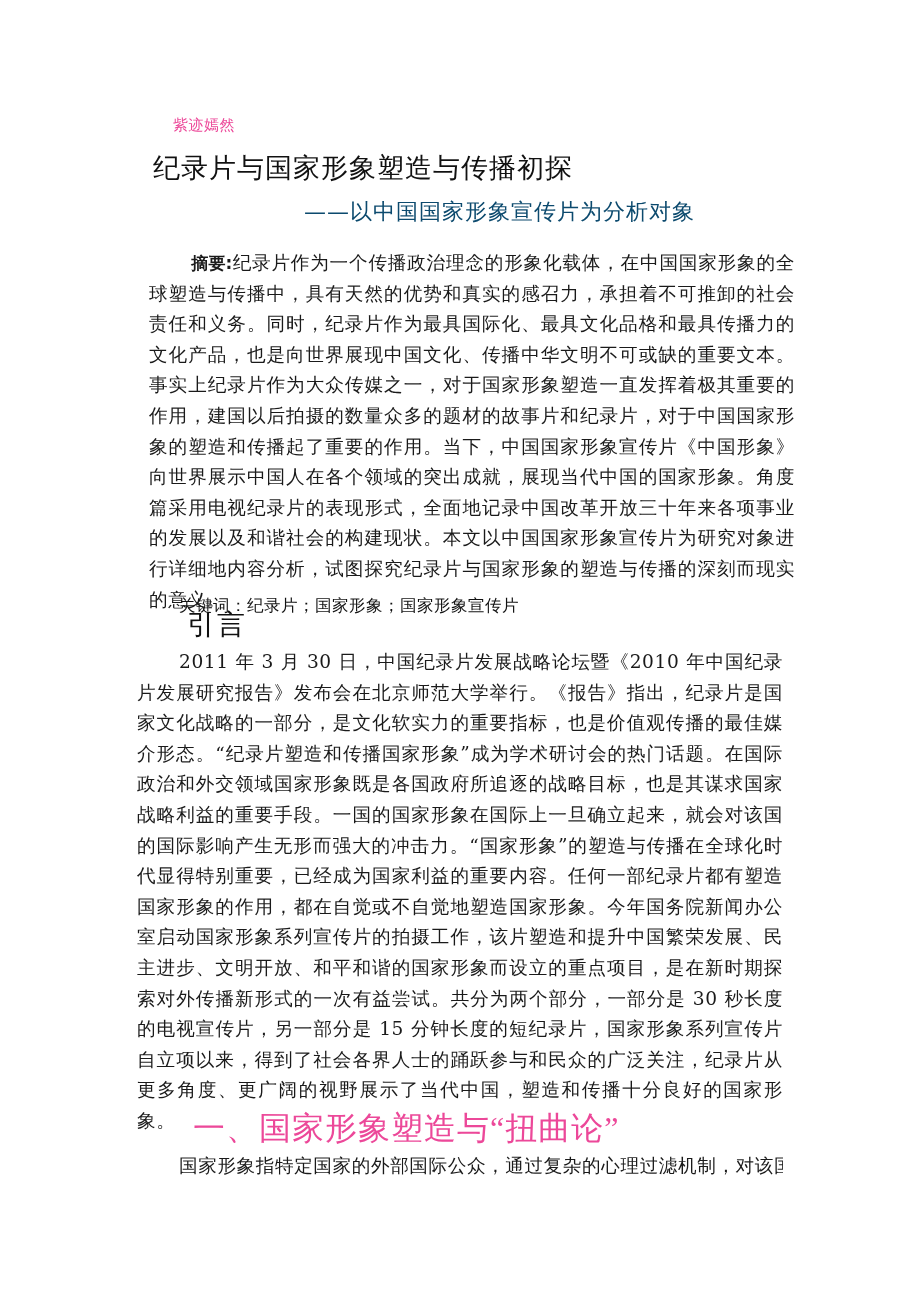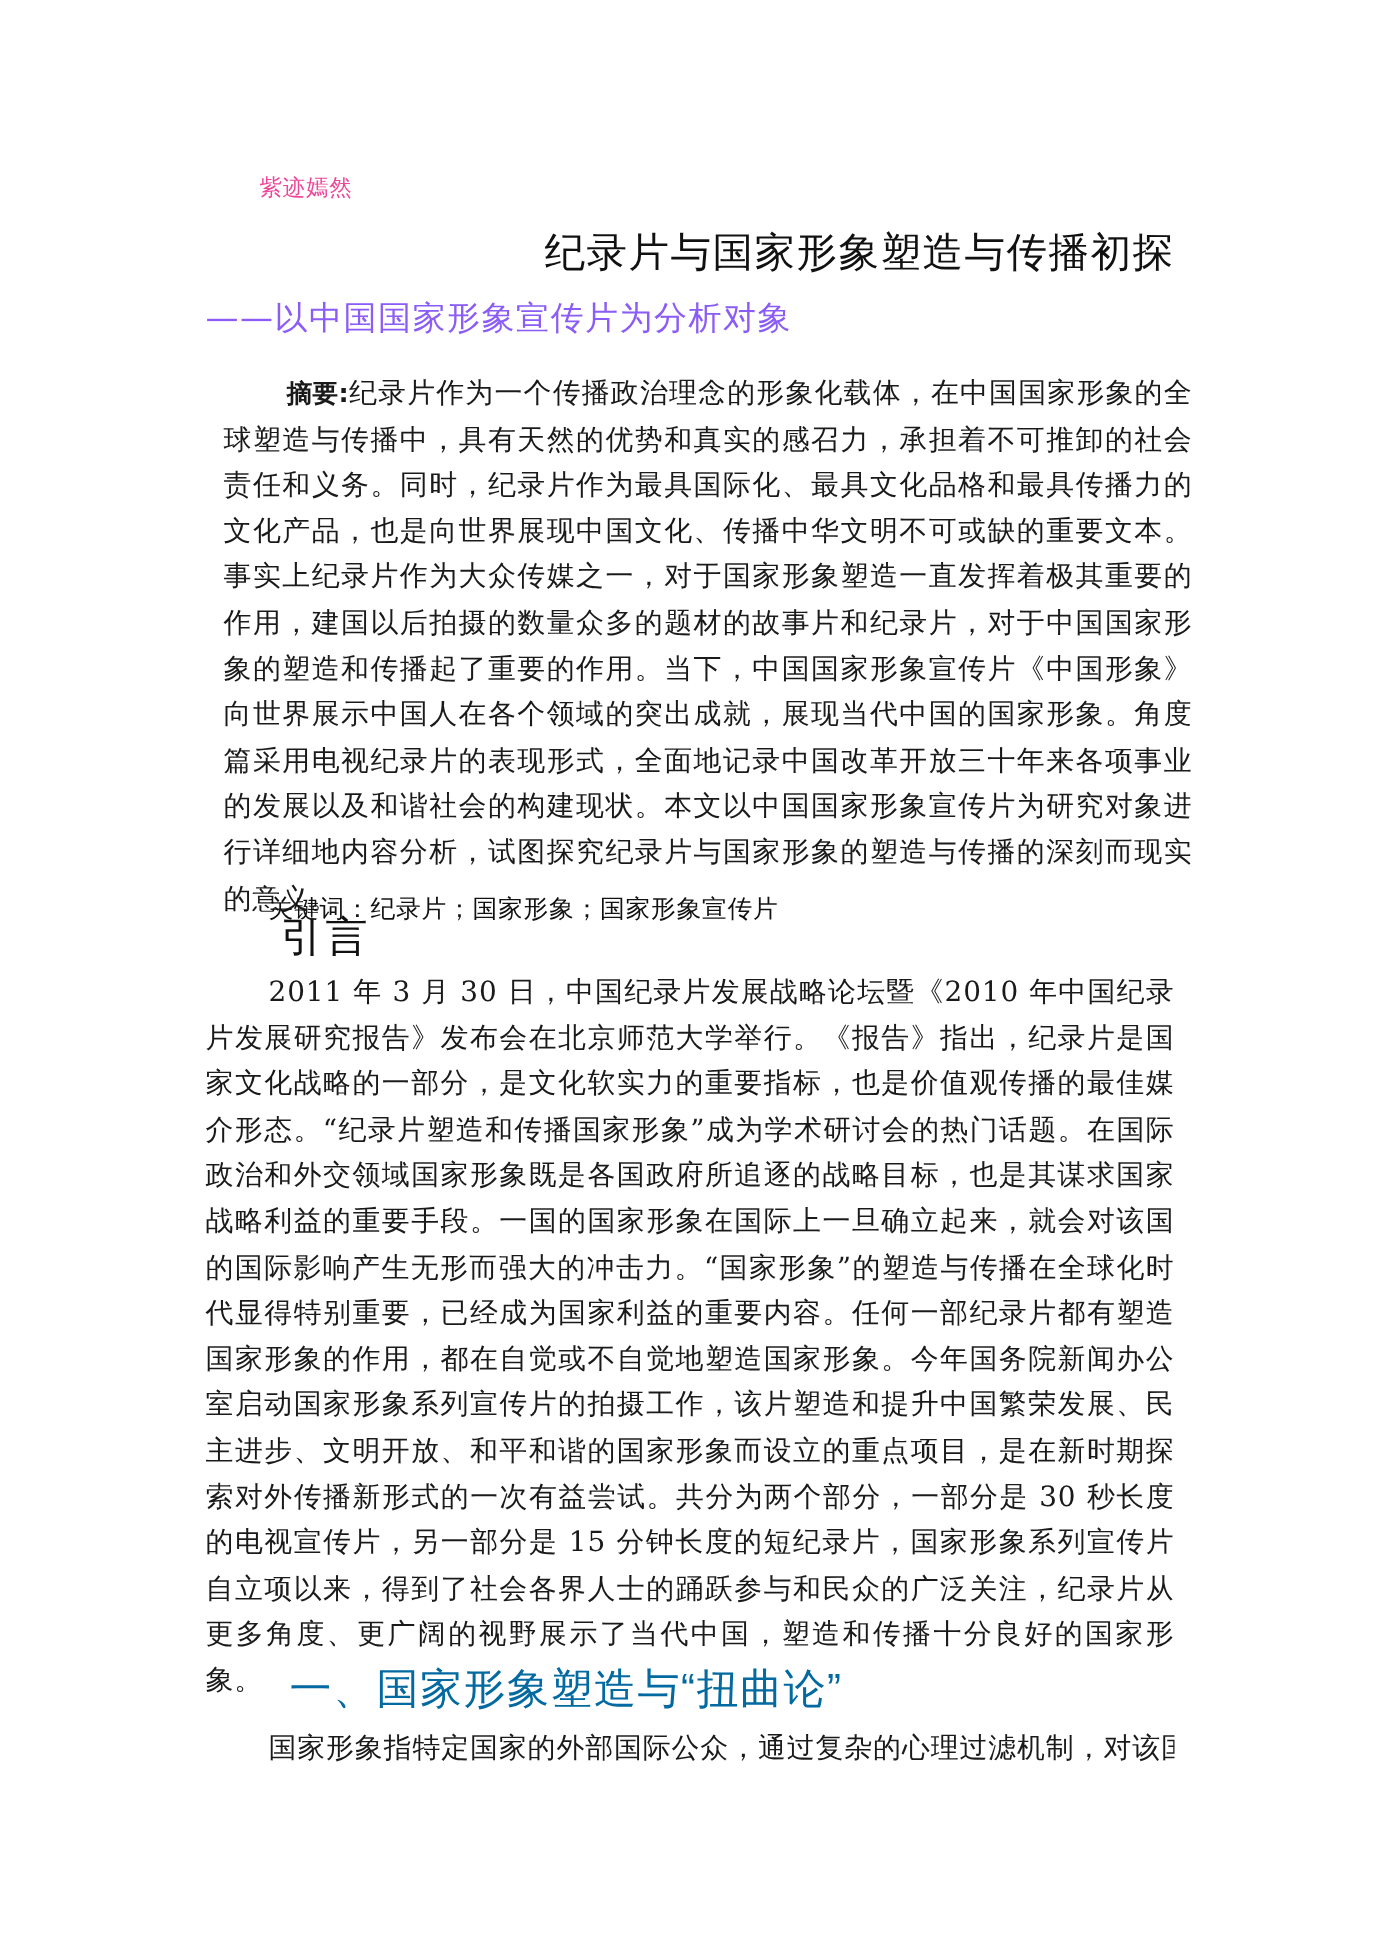--- a/index.html
+++ b/index.html
@@ -25,42 +25,42 @@
       position: absolute;
       left: 36px;
       top: 116px;
       font-size: 15px;
       color: #ec4899;
       letter-spacing: 0.5px;
       white-space: nowrap;
     }
     .title {
       position: absolute;
-      left: 0;
+      left: 16px;
       width: 646px;
       top: 150px;
-      text-align: right;
+      text-align: left;
       font-family: "DejaVu Sans", "Liberation Sans", sans-serif;
       font-size: 27px;
       letter-spacing: 1px;
       color: #111;
       white-space: nowrap;
     }
     .subtitle {
       position: absolute;
       left: 0;
       width: 646px;
       top: 197px;
-      text-align: left;
+      text-align: right;
       padding-right: 88px;
       box-sizing: border-box;
       font-family: "DejaVu Sans", "Liberation Sans", sans-serif;
       font-size: 22px;
       letter-spacing: 1px;
-      color: #8b5cf6;
+      color: #0c4a6e;
       white-space: nowrap;
     }
     .para {
       position: absolute;
       left: 0;
       width: 646px;
       font-size: 18.6px;
       line-height: 30.6px;
       text-align: justify;
       text-justify: inter-character;
@@ -98,23 +98,23 @@
       font-family: "DejaVu Sans", "Liberation Sans", sans-serif;
       font-size: 28px;
       color: #111;
       letter-spacing: 2px;
     }
     .intro { top: 647px; }
     .section-heading {
       position: absolute;
       left: 56px;
       top: 1107px;
-      font-family: Liberation Sans, sans-serif;
-      font-size: 28px;
-      color: #0369a1;
+      font-family: Liberation Serif, serif;
+      font-size: 32px;
+      color: #ec4899;
       letter-spacing: 1px;
       white-space: nowrap;
     }
     .section-para {
       top: 1151px;
       white-space: nowrap;
       overflow: hidden;
       height: 32px;
     }
   </style>

